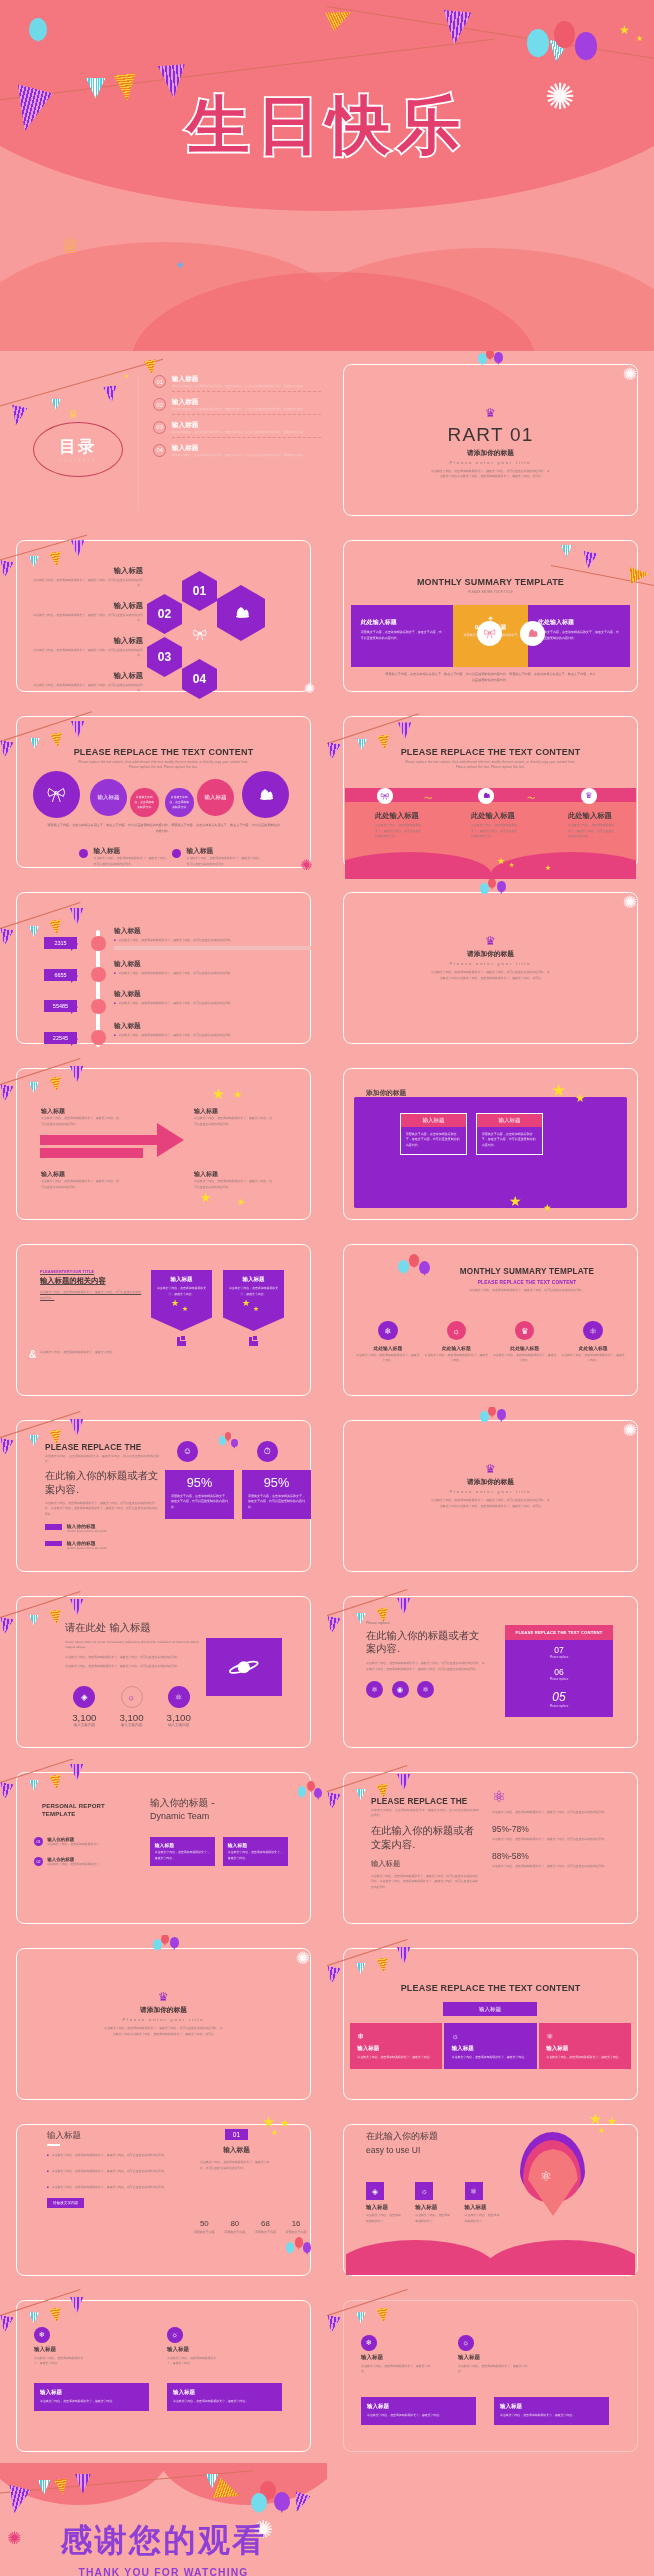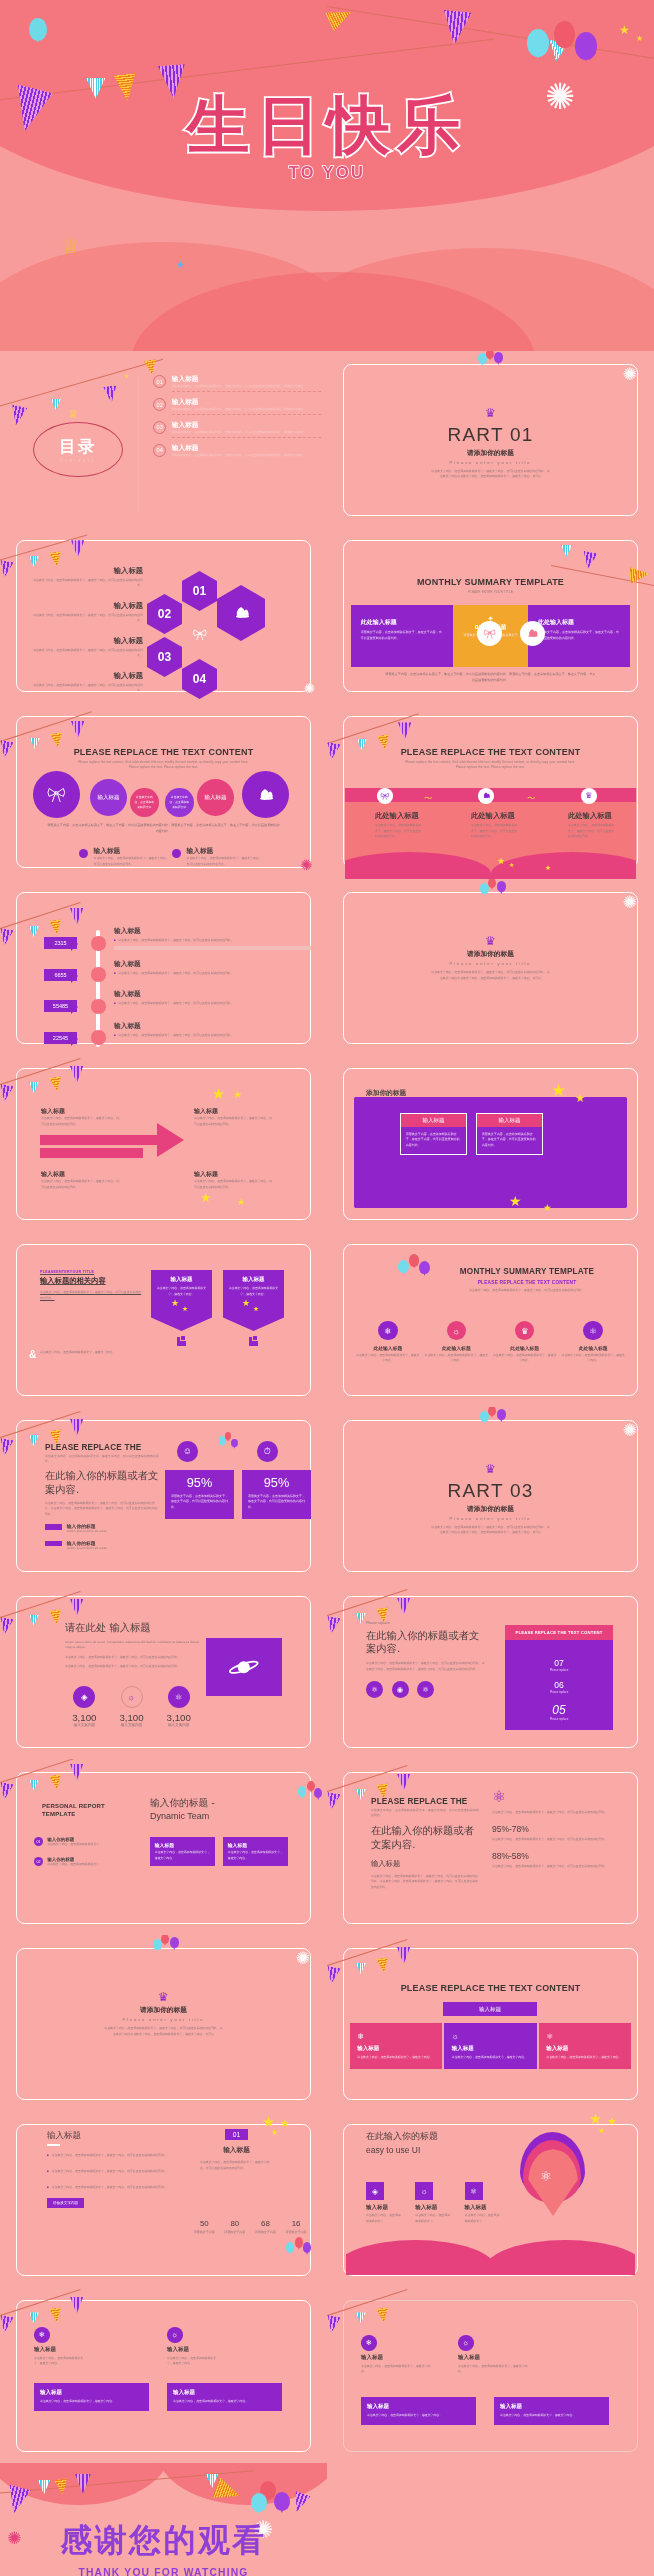--- a/index.html
+++ b/index.html
@@ -110,21 +110,20 @@
     <div class="balloon" style="left:29px;top:18px;width:18px;height:23px;background:#6fd9e8;"></div>
     <div class="balloon" style="left:527px;top:29px;width:22px;height:28px;background:#72dcec;"></div>
     <div class="balloon" style="left:554px;top:20.6px;width:20.6px;height:27px;background:#ef5b6a;"></div>
     <div class="balloon" style="left:575px;top:31.5px;width:22px;height:28px;background:#a23fe0;"></div>
     <div class="fw" style="left:545px;top:79px;font-size:36px;">✺</div>
     <div class="crown" style="left:61px;top:236px;font-size:20.6px;">♕</div>
     <div class="star" style="left:176px;top:260px;font-size:9.7px;color:#5ab6ef;">★</div>
 
     <div class="cover-text">
       <div class="cn-title">生日快乐</div>
-      <div class="en-sub">TO YOU</div>
     </div>
   </div>
 
   <div class="grid">
 
     <div class="slide">
       <div class="rope" style="left:-12px;top:58px;width:182px;transform:rotate(-16deg);"></div>
       <div class="tri purple" style="left:9.7px;top:55px;width:15.7px;height:19.4px;transform:rotate(12deg);"></div>
       <div class="tri cyan" style="left:51px;top:48px;width:9.7px;height:11px;"></div>
       <div class="tri purple" style="left:104px;top:35px;width:13.3px;height:17px;transform:rotate(-6deg);"></div>
@@ -664,21 +663,20 @@
     </div>
 
     <div class="slide">
       <div class="frame"></div>
       <div class="balloon" style="left:153px;top:3.6px;width:8.5px;height:11px;background:#72dcec;"></div>
       <div class="balloon" style="left:161px;top:-1.2px;width:7.9px;height:10.3px;background:#ef5b6a;"></div>
       <div class="balloon" style="left:170px;top:2.4px;width:8.5px;height:11px;background:#a23fe0;"></div>
       <div class="fw" style="right:17px;top:14.5px;font-size:17px;">✺</div>
       <div style="position:absolute;left:0;right:0;top:56px;text-align:center;">
         <div style="color:#8e24c9;font-size:12px;line-height:1;">♛</div>
-        <div style="font-size:19px;color:#3d3535;letter-spacing:1.2px;margin-top:4.8px;">RART  03</div>
         <div style="font-size:6.7px;font-weight:bold;color:#3d3535;margin-top:3px;font-family:'DejaVu Sans',sans-serif;">请添加你的标题</div>
         <div style="font-size:4.2px;color:#8b7676;letter-spacing:1.8px;margin-top:1.8px;">Please enter your title</div>
         <div class="tiny-cn" style="margin:4.2px auto 0;width:121px;text-align:center;">请替换文字内容，点击添加相关标题文字，修改文字内容，也可以直接复制你的内容到此。请替换文字内容请替换文字内容，点击添加相关标题文字，修改文字内容，也可以</div>
       </div>
     </div>
 
     <div class="slide">
       <div class="frame"></div>
       <div class="rope" style="left:-12px;top:38px;width:97px;transform:rotate(-18deg);"></div>
       <div class="tri purple" style="left:-1.2px;top:35px;width:13.3px;height:17px;transform:rotate(10deg);"></div>
@@ -733,21 +731,21 @@
         <div class="tiny-cn" style="margin-top:4.8px;">请替换文字内容，点击添加相关标题文字，修改文字内容，也可以直接复制你的内容到此。请替换文字内容，点击添加相关标题文字，修改文字内容，也可以直接复制你的内容到此。</div>
         <div style="display:flex;gap:8.5px;margin-top:8.5px;">
           <div style="width:17px;height:17px;border-radius:50%;background:#8e24c9;display:flex;align-items:center;justify-content:center;color:#fff;font-size:7.3px;">⚛</div>
           <div style="width:17px;height:17px;border-radius:50%;background:#8e24c9;display:flex;align-items:center;justify-content:center;color:#fff;font-size:7.3px;">◉</div>
           <div style="width:17px;height:17px;border-radius:50%;background:#8e24c9;display:flex;align-items:center;justify-content:center;color:#fff;font-size:7.3px;">⚛</div>
         </div>
       </div>
 
       <div style="position:absolute;left:178px;top:42px;width:108px;background:#8e24c9;padding:0 0 9.7px;text-align:center;">
         <div style="background:#e7417d;color:#fff;font-size:4.2px;font-weight:bold;padding:4.8px 3.6px;letter-spacing:0.2px;">PLEASE REPLACE THE TEXT CONTENT</div>
-        <div style="margin-top:18px;">
+        <div style="margin-top:5px;">
           <div style="font-size:8.5px;color:#fff;">07</div>
           <div style="font-size:2.8px;color:#e8c5f5;">Please replace</div>
         </div>
         <div style="margin-top:8.5px;">
           <div style="font-size:8.5px;color:#fff;">06</div>
           <div style="font-size:2.8px;color:#e8c5f5;">Please replace</div>
         </div>
         <div style="margin-top:8.5px;">
           <div style="font-size:12px;color:#fff;font-style:italic;">05</div>
           <div style="font-size:2.8px;color:#e8c5f5;">Please replace</div>

